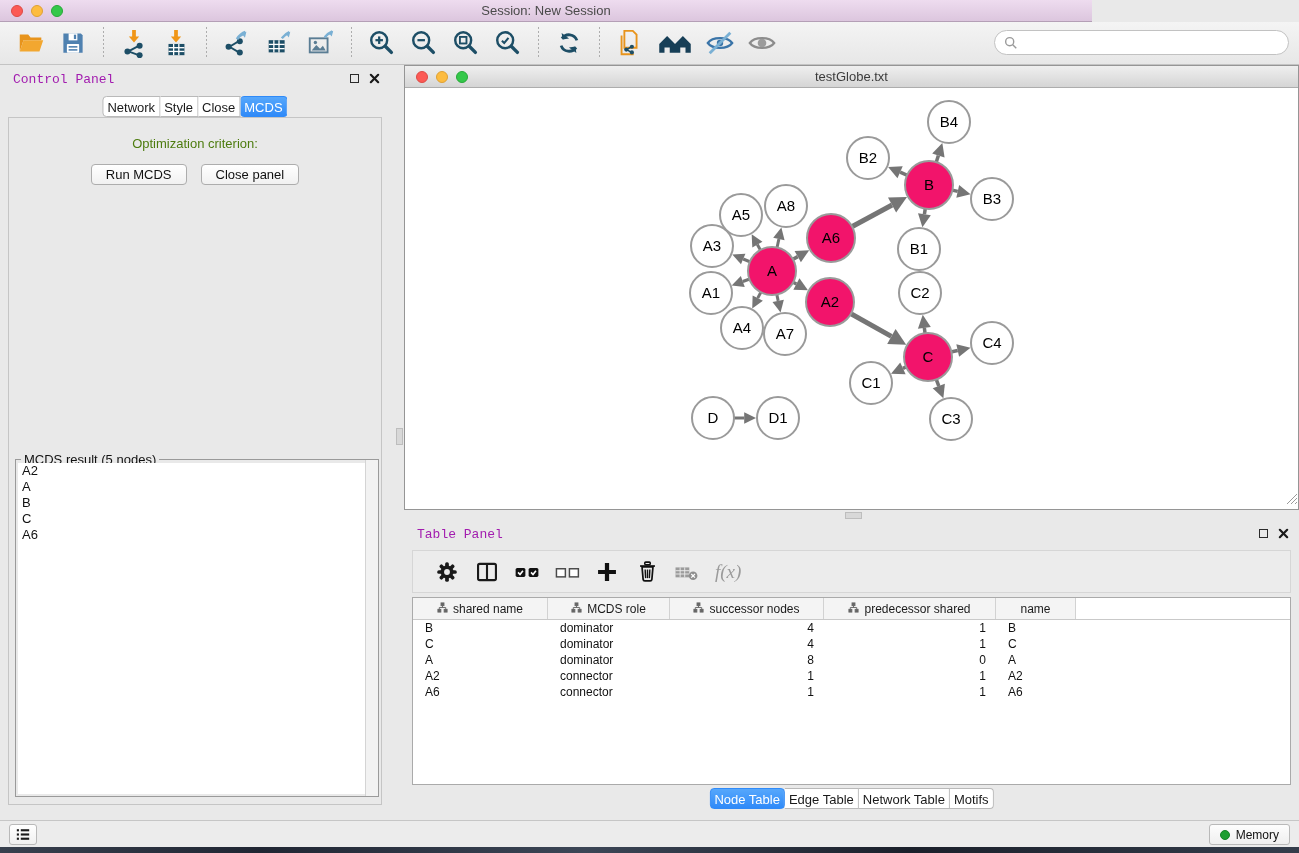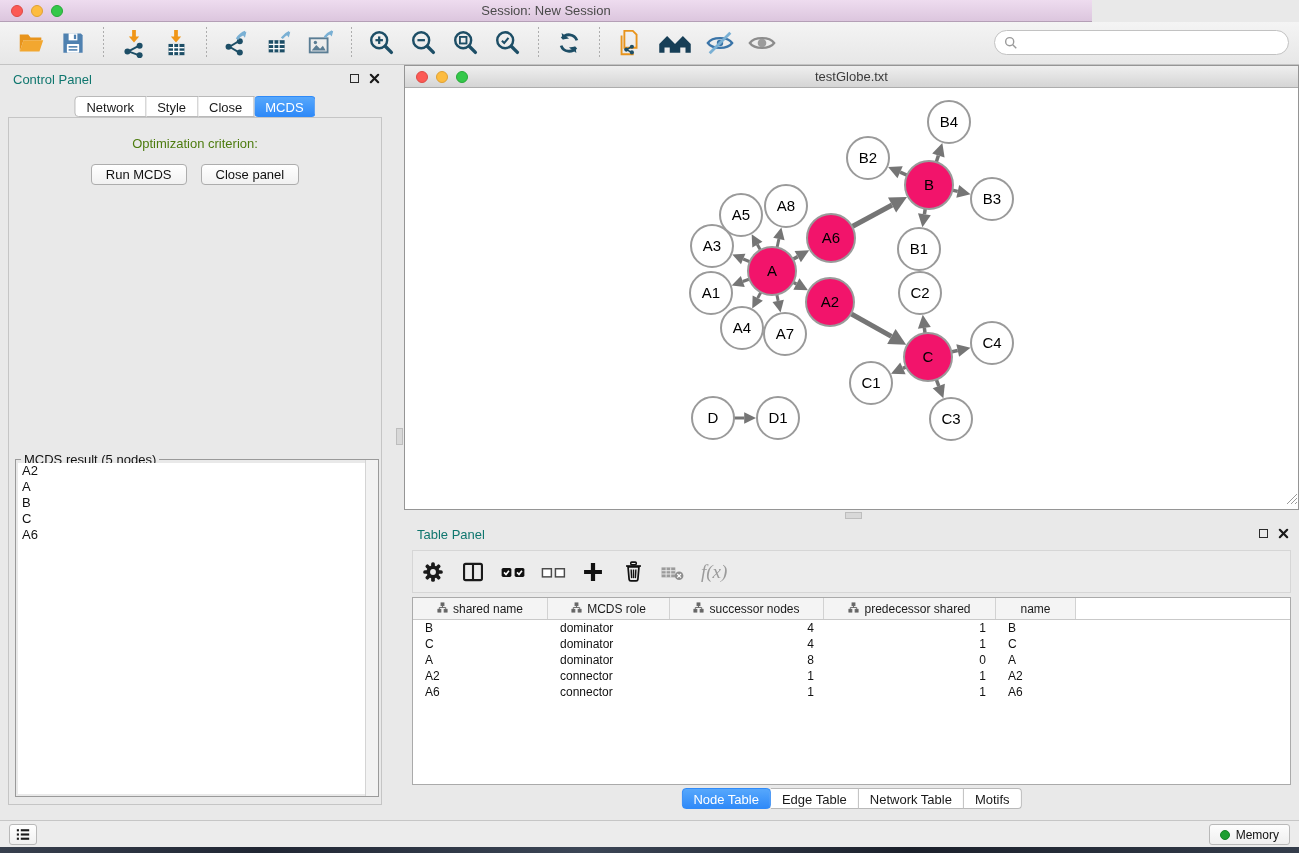--- a/index.html
+++ b/index.html
@@ -24,25 +24,25 @@
     display:flex; align-items:center; padding-left:10px; }
   .tb-icon { width:32px; height:32px; display:flex; align-items:center; justify-content:center; margin:0 5px; }
   .tb-sep { width:1px; height:32px; margin:0 9px;
     background-image:linear-gradient(#adadad 40%, transparent 40%); background-size:1px 4px; }
   .searchbox { position:absolute; right:10px; top:8px; width:295px; height:25px; background:#fff;
     border:1px solid #c2c2c2; border-radius:13px; display:flex; align-items:center; padding:0 9px; }
   .searchbox input { border:none; outline:none; flex:1; font-size:13px; background:transparent; margin-left:6px; }
 
   
   .control-panel { position:absolute; left:0; top:65px; width:390px; height:753px; }
-  .panel-title { position:absolute; left:13px; top:7px; font-size:13px; color:#0f766e; }
+  .panel-title { position:absolute; left:13px; top:7px; font-size:13px; color:#a21caf;font-family:Liberation Mono, monospace; }
   .panel-btns { position:absolute; right:10px; top:8px; display:flex; gap:10px; align-items:center; }
   .float-box { width:9px; height:9px; border:1.5px solid #2b2b2b; background:transparent; }
   .cp-tabs { position:absolute; top:31px; left:50%; transform:translateX(-50%); display:flex; }
-  .seg-tab { height:21px; line-height:21px; padding:0 11px; font-size:13px; color:#1a1a1a; background:#fff;
+  .seg-tab { height:21px; line-height:21px; padding:0 4px; font-size:13px; color:#1a1a1a; background:#fff;
     border:1px solid #b9b9b9; border-left:none; }
   .seg-tab:first-child { border-left:1px solid #b9b9b9; border-radius:4px 0 0 4px; }
   .seg-tab:last-child { border-radius:0 4px 4px 0; }
   .seg-tab.active { background:linear-gradient(#56a7fc,#2f8af8); color:#fff; border-color:#2f8af8; border-radius:4px; }
   .cp-content { position:absolute; left:8px; right:8px; top:52px; bottom:13px; border:1px solid #c5c5c5; }
   .opt-label { margin-top:18px; text-align:center; font-size:13px; color:#4d7c0f; }
   .opt-select { margin:9px auto 0 auto; width:314px; height:21px; background:#fff; border:1px solid #adadad;
     border-radius:4px; position:relative; font-size:13px; color:#111; }
   .opt-select .sel-text { position:absolute; left:8px; top:0; line-height:19px; }
   .opt-stepper { position:absolute; right:1px; top:1px; bottom:1px; width:16px; border-radius:3px;
@@ -64,21 +64,21 @@
     background:linear-gradient(#efefef,#d5d5d5); border-bottom:1px solid #adadad; display:flex; align-items:center; }
   .nw-titlebar .title { position:absolute; left:0; right:0; text-align:center; font-size:13px; color:#3b3b3b; }
   .nw-canvas { position:absolute; left:0; top:22px; right:0; bottom:0; background:#fff; }
   .resize-grip { position:absolute; right:1px; bottom:1px; }
   .split-h { position:absolute; left:396px; top:428px; width:7px; height:17px; background:#d8d8d8; border:1px solid #bdbdbd; }
   .split-v { position:absolute; left:845px; top:512px; width:17px; height:7px; background:#d8d8d8; border:1px solid #bdbdbd; }
 
   
   .table-panel { position:absolute; left:404px; top:520px; width:895px; height:295px; }
   .tp-toolbar { position:absolute; left:8px; right:8px; top:30px; height:43px; background:#ececec;
-    border:1px solid #d6d6d6; display:flex; align-items:center; }
+    border:1px solid #d6d6d6; display:flex; align-items:center; padding-left:14px; }
   .tp-icon { width:34px; height:32px; display:flex; align-items:center; justify-content:center; margin:0 3px; }
   .fx-label { font-family:"Liberation Serif", serif; font-style:italic; font-size:19px; color:#9b9b9b; margin-left:8px; }
   .data-table { position:absolute; left:8px; right:8px; top:77px; bottom:30px; background:#fff;
     border:1px solid #aaaaaa; overflow:hidden; }
   .thead { display:flex; height:22px; border-bottom:1px solid #c9c9c9; }
   .th { background:#f4f4f4; border-right:1px solid #d2d2d2; display:flex; align-items:center;
     justify-content:center; gap:5px; font-size:12px; color:#1a1a1a; }
   .tr { display:flex; height:16px; align-items:center; }
   .td { font-size:12px; color:#111; padding:0 12px; white-space:nowrap; overflow:hidden; }
   .td.num { text-align:right; padding-right:10px; }

